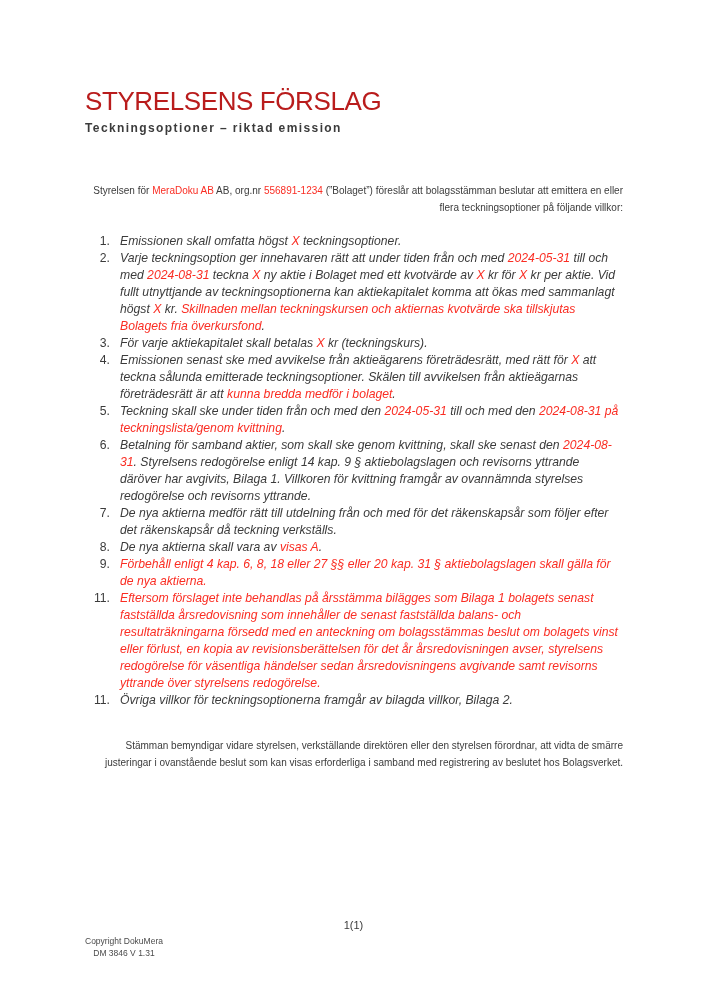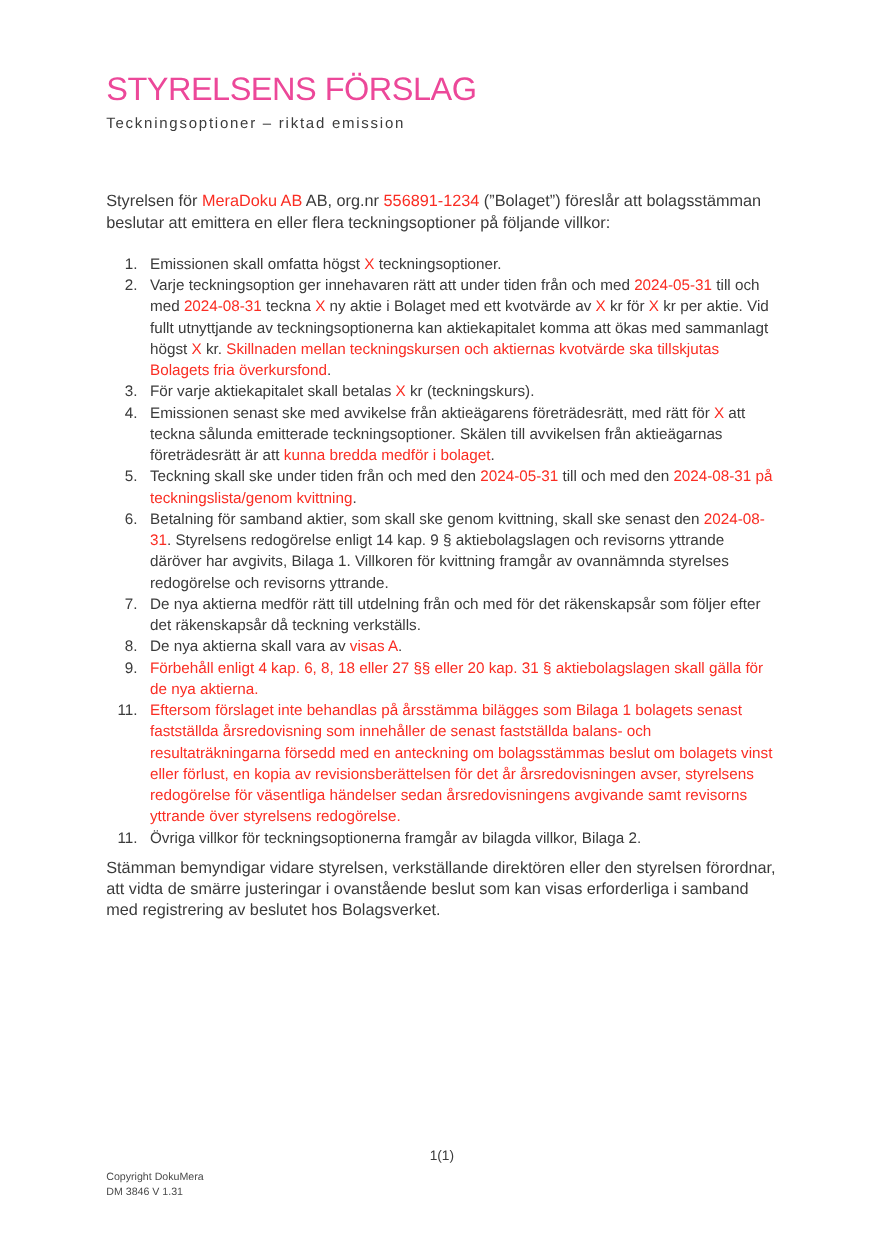--- a/index.html
+++ b/index.html
@@ -13,68 +13,71 @@
     overflow: hidden;
     box-sizing: border-box;
   }
   .content {
     position: absolute;
     left: 85px;
     top: 0;
     width: 538px;
   }
   .doc-title {
-    margin: 56px 0 0 0;
+    margin: 86px 0 0 0;
     font-size: 26px;
     font-weight: 400;
     letter-spacing: -0.4px;
-    color: #ec4899;
+    color: #b91c1c;
     line-height: 30px;
   }
   .doc-subtitle {
     margin-top: 5px;
     font-size: 12px;
-    font-weight: 400;
+    font-weight: 700;
     letter-spacing: 1.4px;
     color: #3b3b3b;
   }
   .para {
-    font-size: 13px;
+    font-size: 10px;
     line-height: 17px;
+    text-align: right;
   }
   .intro { margin-top: 47px; }
   .terms-list { margin-top: 17px; }
   .li { display: flex; font-size: 12.2px; line-height: 17px; }
   .li .num {
     flex: 0 0 25px;
     width: 25px;
     text-align: right;
   }
   .li .li-text {
     margin-left: 10px;
     flex: 1;
+    font-style: italic;
   }
-  .closing { margin-top: 6px; }
+  .closing { margin-top: 28px; }
   .red { color: var(--accent-red, #fa2d23); }
   .page-number {
     position: absolute;
     top: 919px;
     left: 0;
     width: 707px;
     text-align: center;
     font-size: 11px;
     color: #3b3b3b;
   }
   .footer-block {
     position: absolute;
     left: 85px;
     top: 936px;
     font-size: 8.5px;
     line-height: 11.5px;
     color: #4a4a4a;
+    text-align: center;
   }
 </style>
 </head>
 <body>
 
 <div class="page">
   <div class="content">
     <h1 class="doc-title">STYRELSENS FÖRSLAG</h1>
     <div class="doc-subtitle">Teckningsoptioner – riktad emission</div>
 

